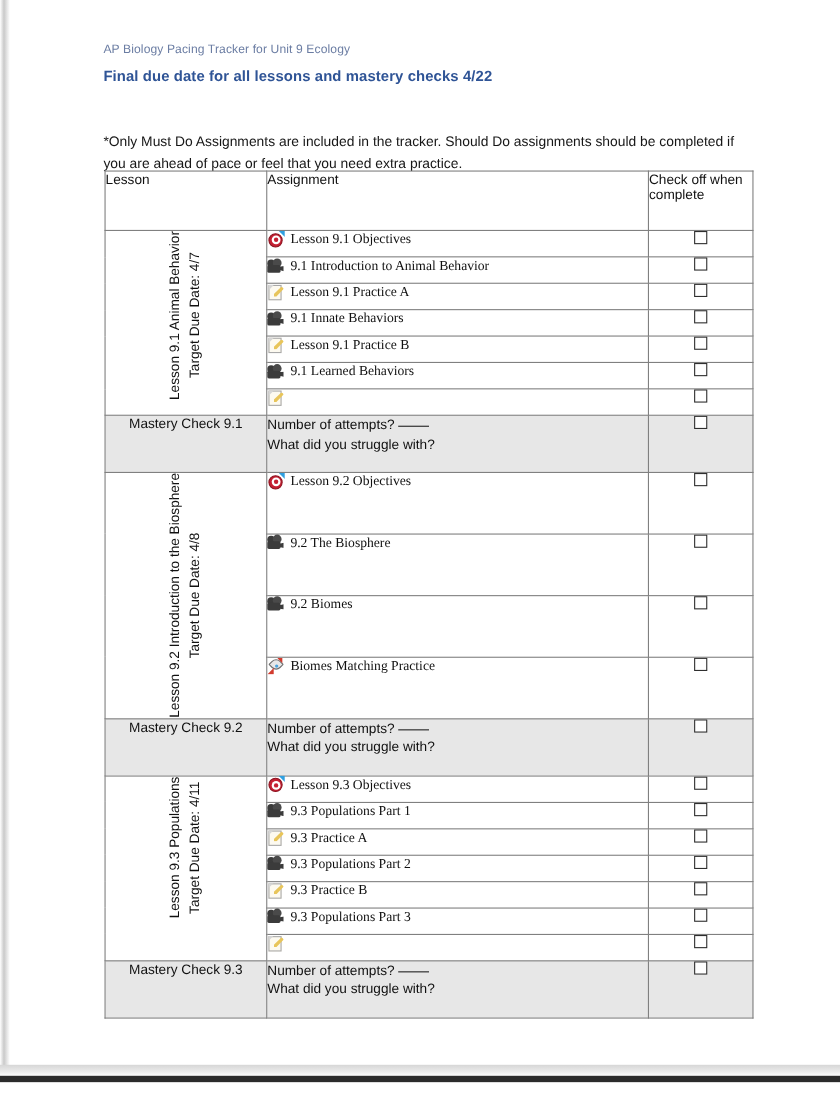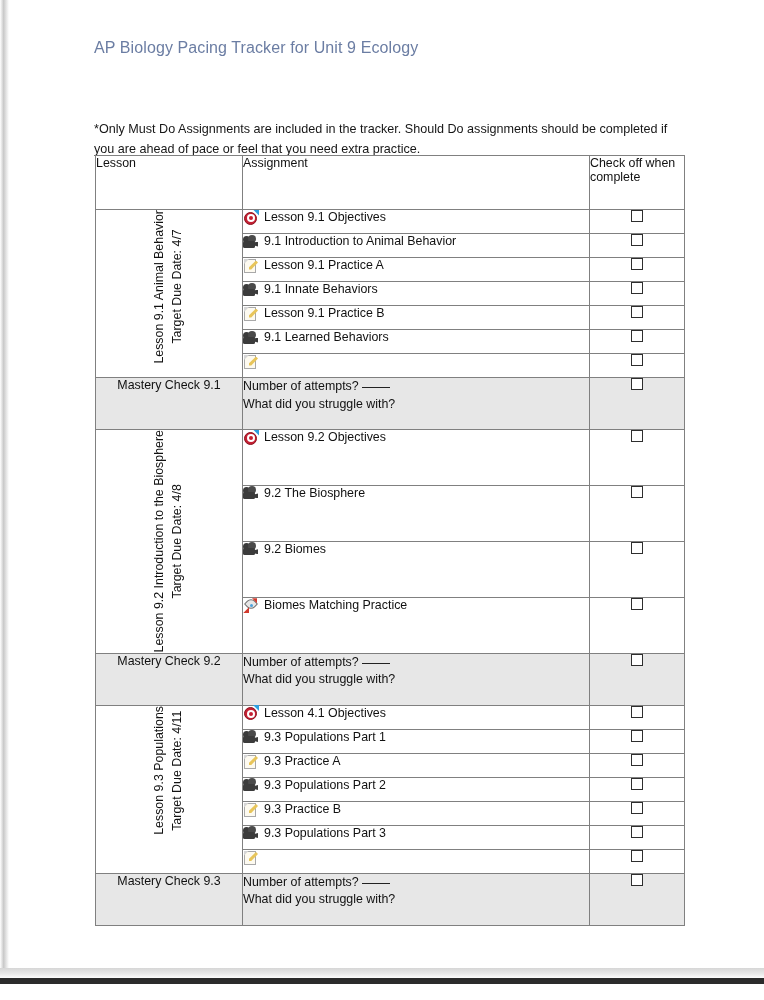--- a/index.html
+++ b/index.html
@@ -52,21 +52,21 @@
     top: 0;
     width: 746px;
     height: 968px;
     background: #ffffff;
   }
 
   .title-1 {
     position: absolute;
     left: 85px;
     top: 39px;
-    font-size: 16px;
+    font-size: 11px;
     color: #6b7da3;
     letter-spacing: 0.1px;
     white-space: nowrap;
   }
   .title-2 {
     position: absolute;
     left: 85px;
     top: 62px;
     font-size: 13.5px;
     font-weight: bold;
@@ -123,20 +123,21 @@
     text-align: center;
     vertical-align: middle;
     height: 24px;
   }
 
   .row-inner {
     display: flex;
     align-items: center;
     gap: 6px;
     min-height: 16px;
+    font-family: Liberation Serif, serif;
   }
   .row-label { line-height: 1.25; }
 
   .icon {
     display: inline-block;
     width: 15px;
     height: 15px;
     flex: 0 0 15px;
     position: relative;
   }
@@ -295,20 +296,21 @@
 </style>
 </head>
 <body>
 
 <div class="page-shell">
   <div class="page-edge-left"></div>
 
   <div class="doc">
 
     <div class="title-1">AP Biology Pacing Tracker for Unit 9 Ecology</div>
+    <div class="title-2">Final due date for all lessons and mastery checks 4/22</div>
     <div class="intro">*Only Must Do Assignments are included in the tracker. Should Do assignments should be completed if you are ahead of pace or feel that you need extra practice.</div>
 
     <table class="tracker">
       <colgroup>
         <col class="c-lesson">
           <col class="c-assign">
           <col class="c-check">
       </colgroup>
       <tbody id="tracker-body">
           <tr>
@@ -502,21 +504,21 @@
               </div>
             </td>
             <td class="assign-cell">
               <div class="row-inner">
                 <span class="icon icon-target">
                   <i class="ring"></i>
                   <i class="ring2"></i>
                   <i class="ring3"></i>
                   <i class="dart"></i>
                 </span>
-                <span class="row-label">Lesson 4.1 Objectives</span>
+                <span class="row-label">Lesson 9.3 Objectives</span>
               </div>
             </td>
             <td class="check-cell"><span class="checkbox"></span></td>
           </tr>
           <tr>
             <td class="assign-cell">
               <div class="row-inner">
                 <span class="icon icon-camera">
                   <i class="reel1"></i>
                   <i class="reel2"></i>

